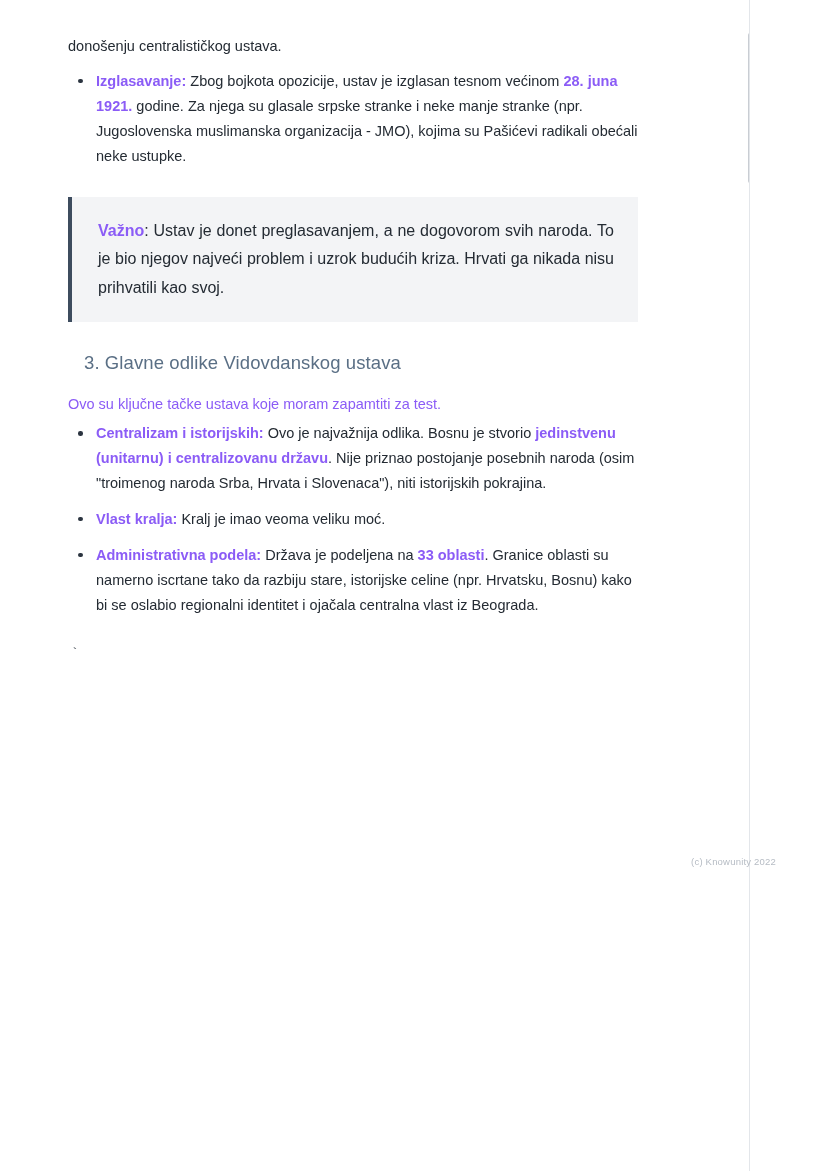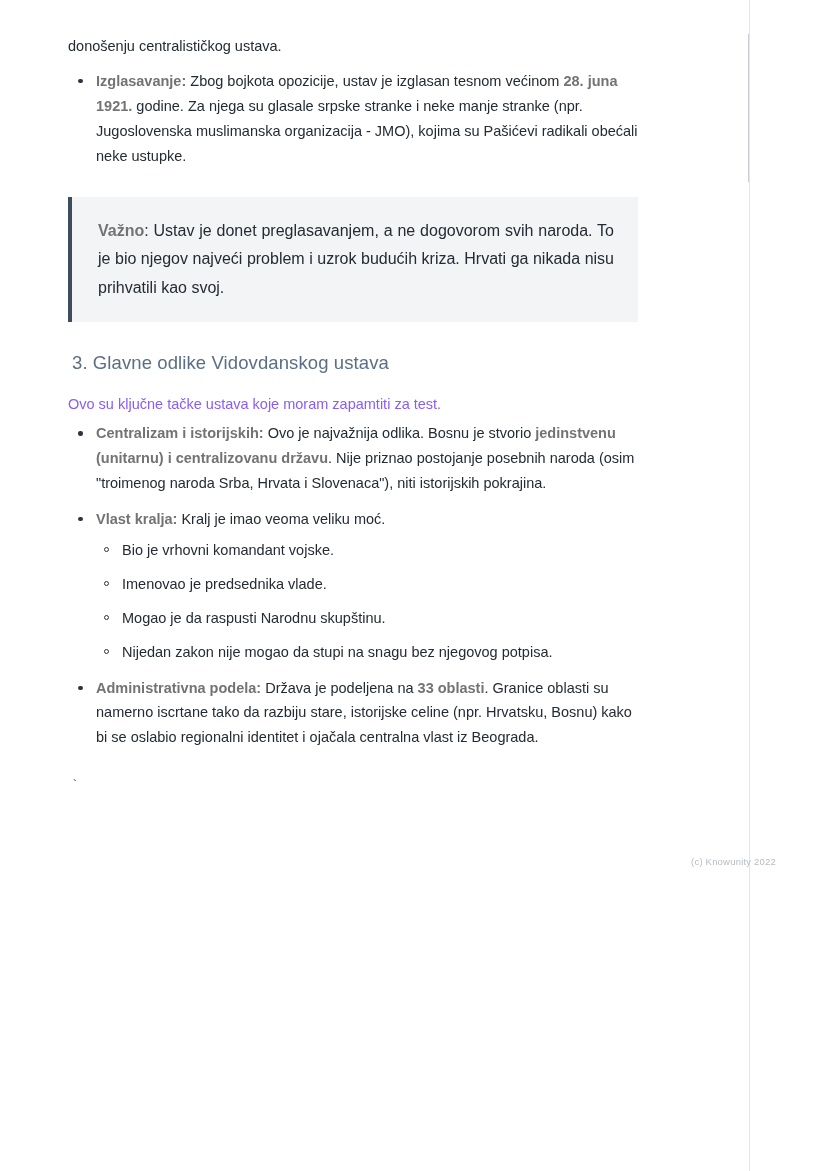--- a/index.html
+++ b/index.html
@@ -111,21 +111,21 @@
     width: 5px;
     height: 5px;
     border-radius: 50%;
     border: 1px solid #2b3440;
     background: transparent;
     box-sizing: border-box;
   }
 
   b, .b {
     font-weight: 700;
-    color: #737373;
+    color: #8b5cf6;
   }
 
   .callout {
     margin: 28px 0 30px 0;
     background: #f3f4f6;
     border-left: 4px solid #3d4c5e;
     padding: 20px 24px 20px 26px;
     box-sizing: border-box;
     width: 570px;
   }
@@ -133,21 +133,21 @@
     text-align: justify;
     font-size: 16px;
     line-height: 1.78;
     color: #242b33;
   }
 
   h2.section-title {
     font-size: 18.5px;
     font-weight: 400;
     color: #5a6f85;
-    margin: 0 0 18px 4px;
+    margin: 0 0 18px 16px;
     letter-spacing: 0.1px;
   }
 
   .intro-line {
     margin-bottom: 4px;
     color: #8b5cf6;
   }
 
   .tick {
     margin-top: 28px;
@@ -191,26 +191,20 @@
 
     <ul class="bullets">
 
 
       <li>
         <span class="b">Centralizam i istorijskih:</span><span> Ovo je najvažnija odlika. Bosnu je stvorio </span><span class="b">jedinstvenu (unitarnu) i centralizovanu državu</span><span>. Nije priznao postojanje posebnih naroda (osim "troimenog naroda Srba, Hrvata i Slovenaca"), niti istorijskih pokrajina.</span>
       </li>
 
       <li>
         <span class="b">Vlast kralja:</span><span> Kralj je imao veoma veliku moć.</span>
-        <ul class="sub-bullets">
-          <li>Bio je vrhovni komandant vojske.</li>
-          <li>Imenovao je predsednika vlade.</li>
-          <li>Mogao je da raspusti Narodnu skupštinu.</li>
-          <li>Nijedan zakon nije mogao da stupi na snagu bez njegovog potpisa.</li>
-        </ul>
       </li>
 
 
       <li>
         <span class="b">Administrativna podela:</span><span> Država je podeljena na </span><span class="b">33 oblasti</span><span>. Granice oblasti su namerno iscrtane tako da razbiju stare, istorijske celine (npr. Hrvatsku, Bosnu) kako bi se oslabio regionalni identitet i ojačala centralna vlast iz Beograda.</span>
       </li>
 
     </ul>
 
     <div class="tick">`</div>

